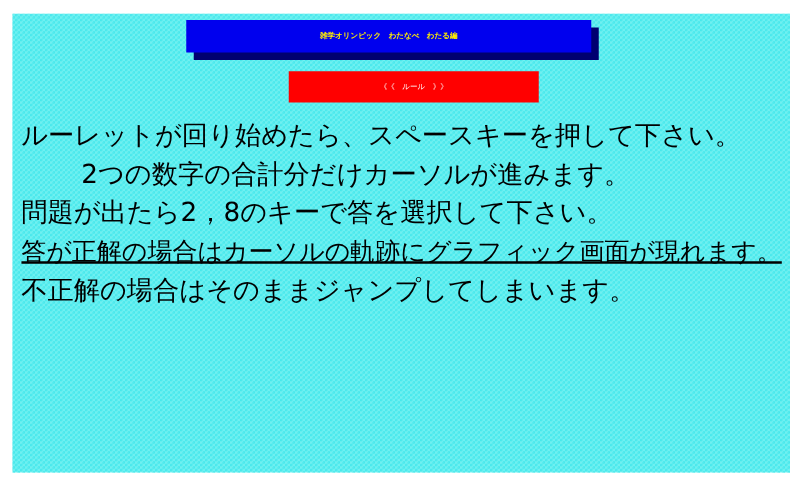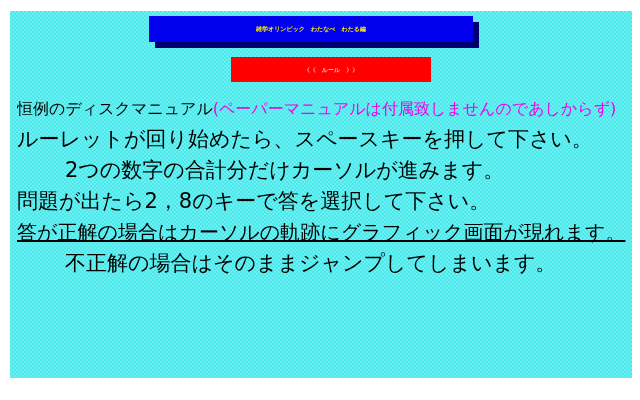--- a/index.html
+++ b/index.html
@@ -114,22 +114,21 @@
   <div id="canvas">
 
     <div class="title-wrap">
       <div class="title-shadow"></div>
       <div class="title-bar" style="font-size: 6px;">雑学オリンピック　わたなべ　わたる編</div>
     </div>
 
     <div class="rule-banner" style="font-size: 6px;">《《　ルール　》》</div>
 
     <div class="body-text">
-        <div class="line" style="font-size: 16px;"><span class="seg-black" style="color: rgb(0, 0, 0);">恒例のディスクマニュアル</span><span class="seg-magenta" style="color: rgb(238, 0, 238);">(ペーパーマニュアルは付属致しませんのであしからず)</span></div>
         <div class="line"><span class="seg-black" style="color: rgb(0, 0, 0);">ルーレットが回り始めたら、スペースキーを押して下さい。</span></div>
         <div class="line"><span class="seg-black" style="color: rgb(0, 0, 0); margin-left: 48px;">2つの数字の合計分だけカーソルが進みます。</span></div>
         <div class="line"><span class="seg-black" style="color: rgb(0, 0, 0); text-align: center;">問題が出たら2，8のキーで答を選択して下さい。</span></div>
         <div class="line" style="font-size: 20px; text-decoration: underline;"><span class="seg-black" style="color: rgb(0, 0, 0);">答が正解の場合はカーソルの軌跡にグラフィック画面が現れます。</span></div>
-        <div class="line"><span class="seg-black" style="color: rgb(0, 0, 0); padding-left: 48px;">不正解の場合はそのままジャンプしてしまいます。</span></div>
+        <div class="line"><span class="seg-black" style="color: rgb(0, 0, 0);">不正解の場合はそのままジャンプしてしまいます。</span></div>
       </div>
 
   </div>
 </div>
 
 </body></html>

